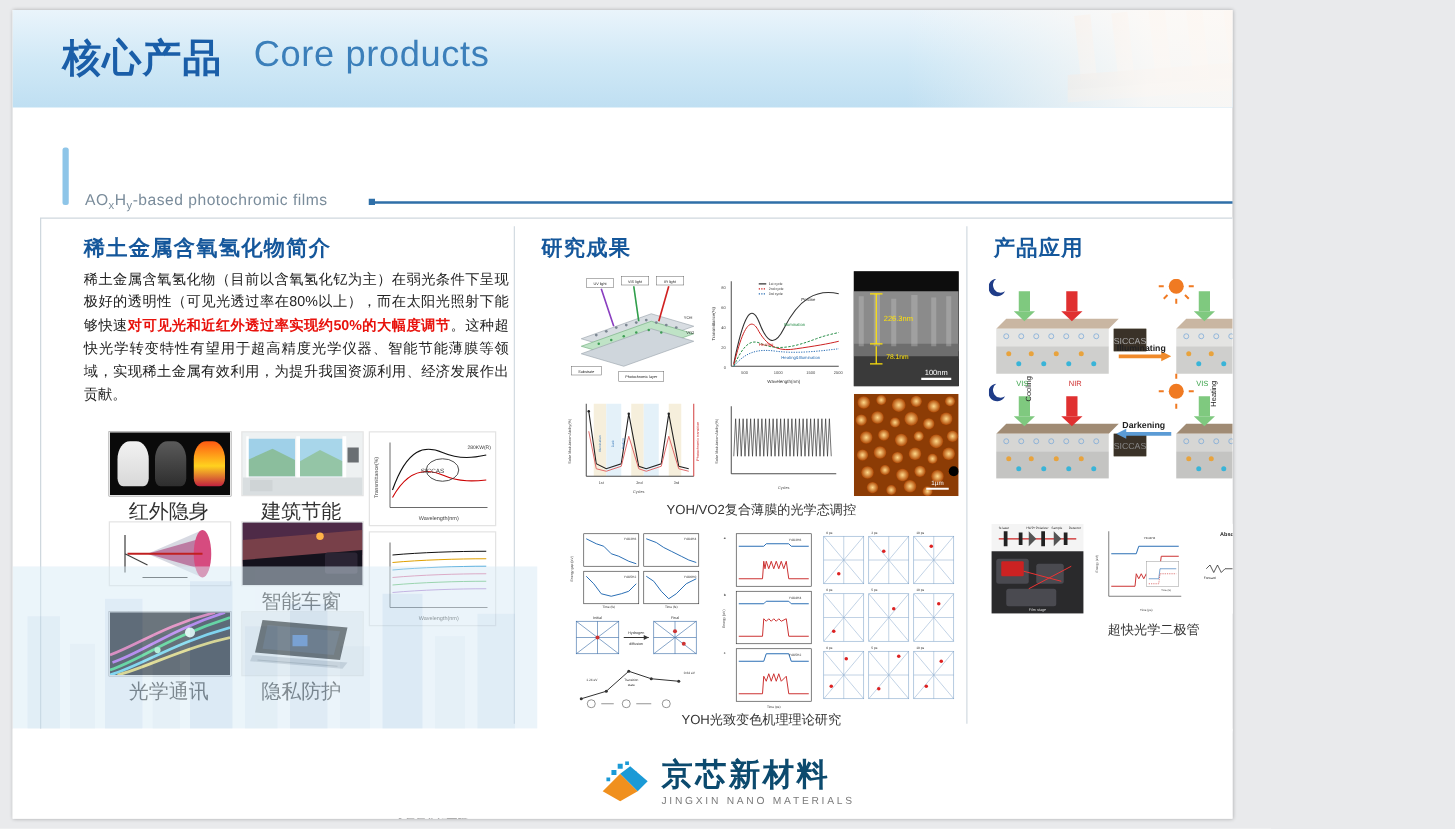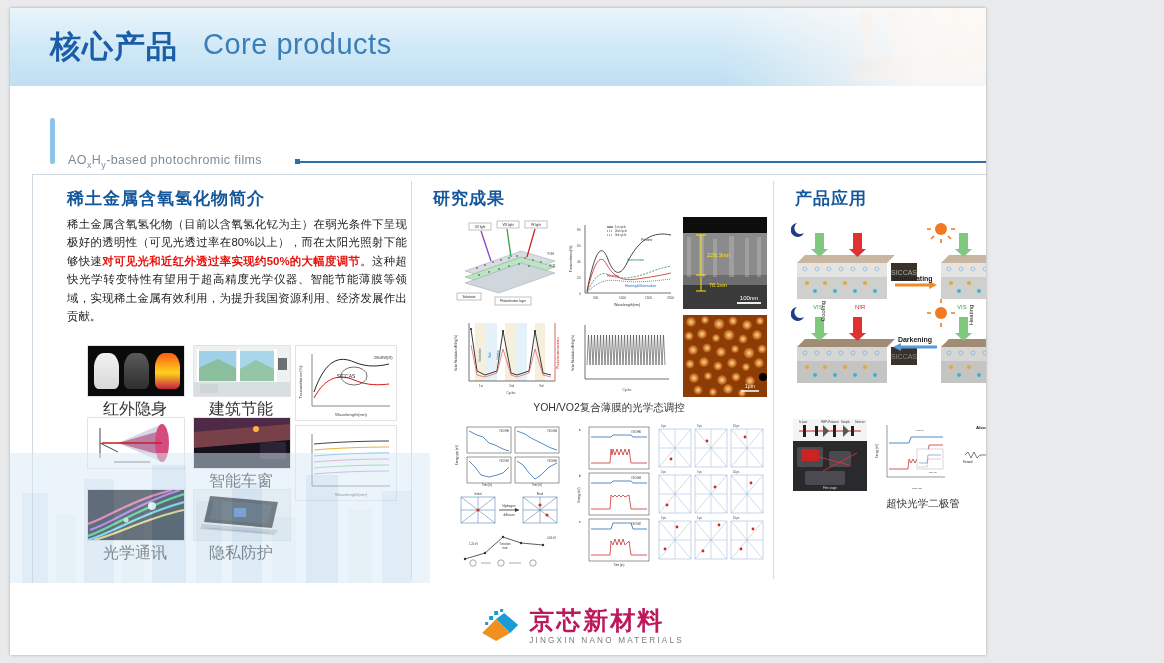--- a/index.html
+++ b/index.html
@@ -86,21 +86,21 @@
 
   .spec{
     position:absolute;left:262px;top:478px;width:100px;
     font-size:8.3px;line-height:1.34;color:#111;text-align:center;font-weight:bold;
   }
 
   
   .footer{position:absolute;left:0;bottom:0;width:1144px;height:72px;background:#fff;}
   .logo-wrap{position:absolute;left:50%;transform:translateX(-50%);bottom:10px;display:flex;align-items:center;gap:9px;}
   .logo-text{display:flex;flex-direction:column;line-height:1;}
-  .logo-cn{font-size:25px;font-weight:bold;color:#be185d;letter-spacing:2px;}
+  .logo-cn{font-size:25px;font-weight:bold;color:#0c4a6e;letter-spacing:2px;}
   .logo-en{font-size:8.2px;color:#7b7b7b;letter-spacing:2.2px;margin-top:4px;}
 
   
   .city{position:absolute;left:0;bottom:72px;width:420px;height:130px;opacity:.55;}
 </style>
 </head>
 <body>
 
 <div class="slide">
 
@@ -627,20 +627,21 @@
           <text x="4" y="50">0 ps</text>
             <text x="40" y="50">5 ps</text>
             <text x="76" y="50">10 ps</text>
           <text x="4" y="96">0 ps</text>
             <text x="40" y="96">5 ps</text>
             <text x="76" y="96">10 ps</text>
         </g>
       </svg>
     </div>
 
+    <div class="caption" style="left:418px;top:394px;width:316px;">YOH光致变色机理理论研究</div>
 
     <div class="col-head" style="left:762px;top:12px;">产品应用</div>
 
     <div class="fig" style="left:758px;top:48px;width:300px;height:160px;">
       <svg width="300" height="160" viewBox="0 0 300 160">
         <rect width="300" height="160" fill="#fff" opacity="0"></rect>
 
         <g>
           <path d="M6 40 L96 40 L104 32 L14 32 Z" fill="#c9b6a2"></path>
           <rect x="6" y="40" width="90" height="14" fill="#e4e4e2"></rect>

